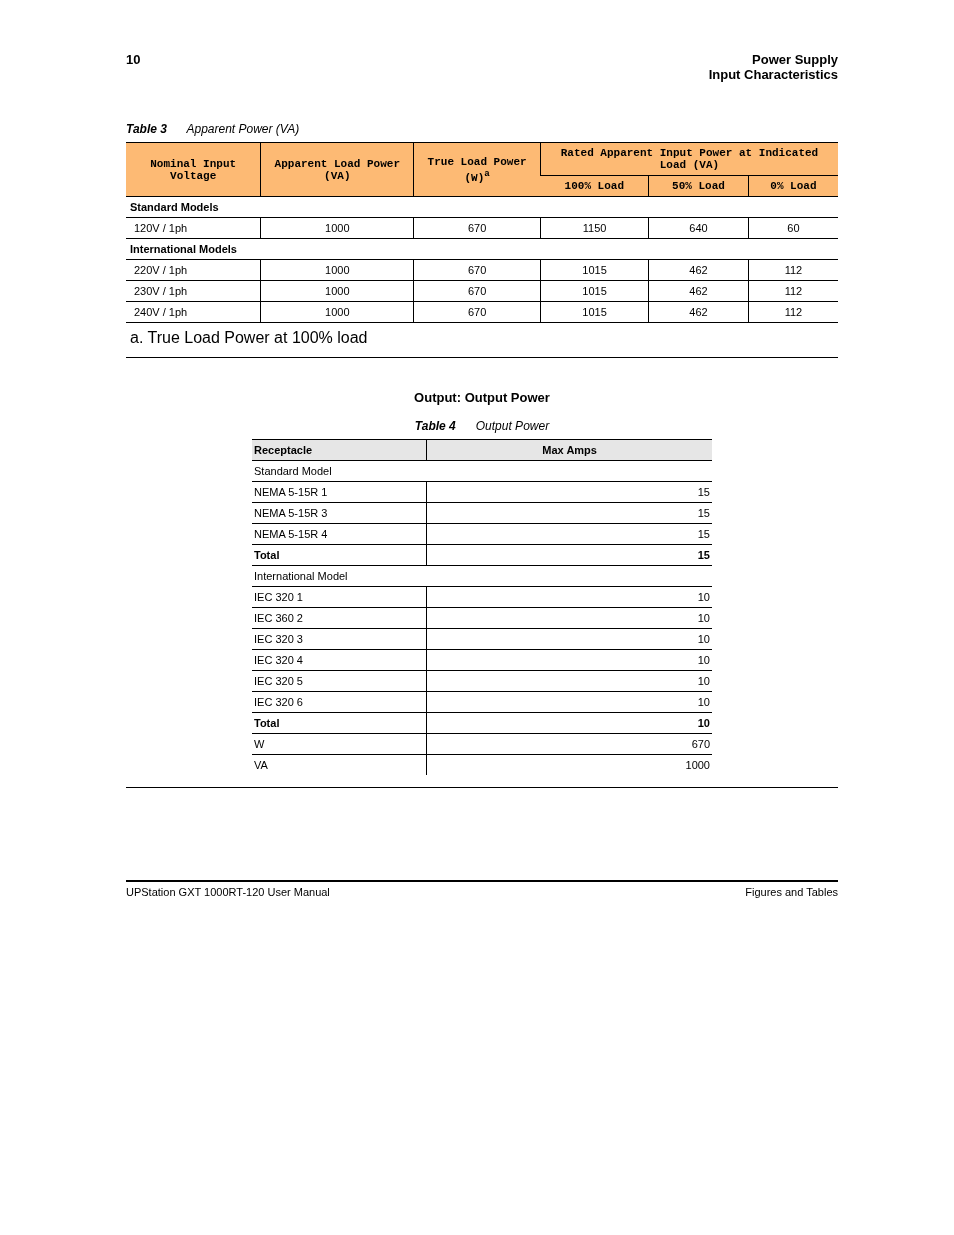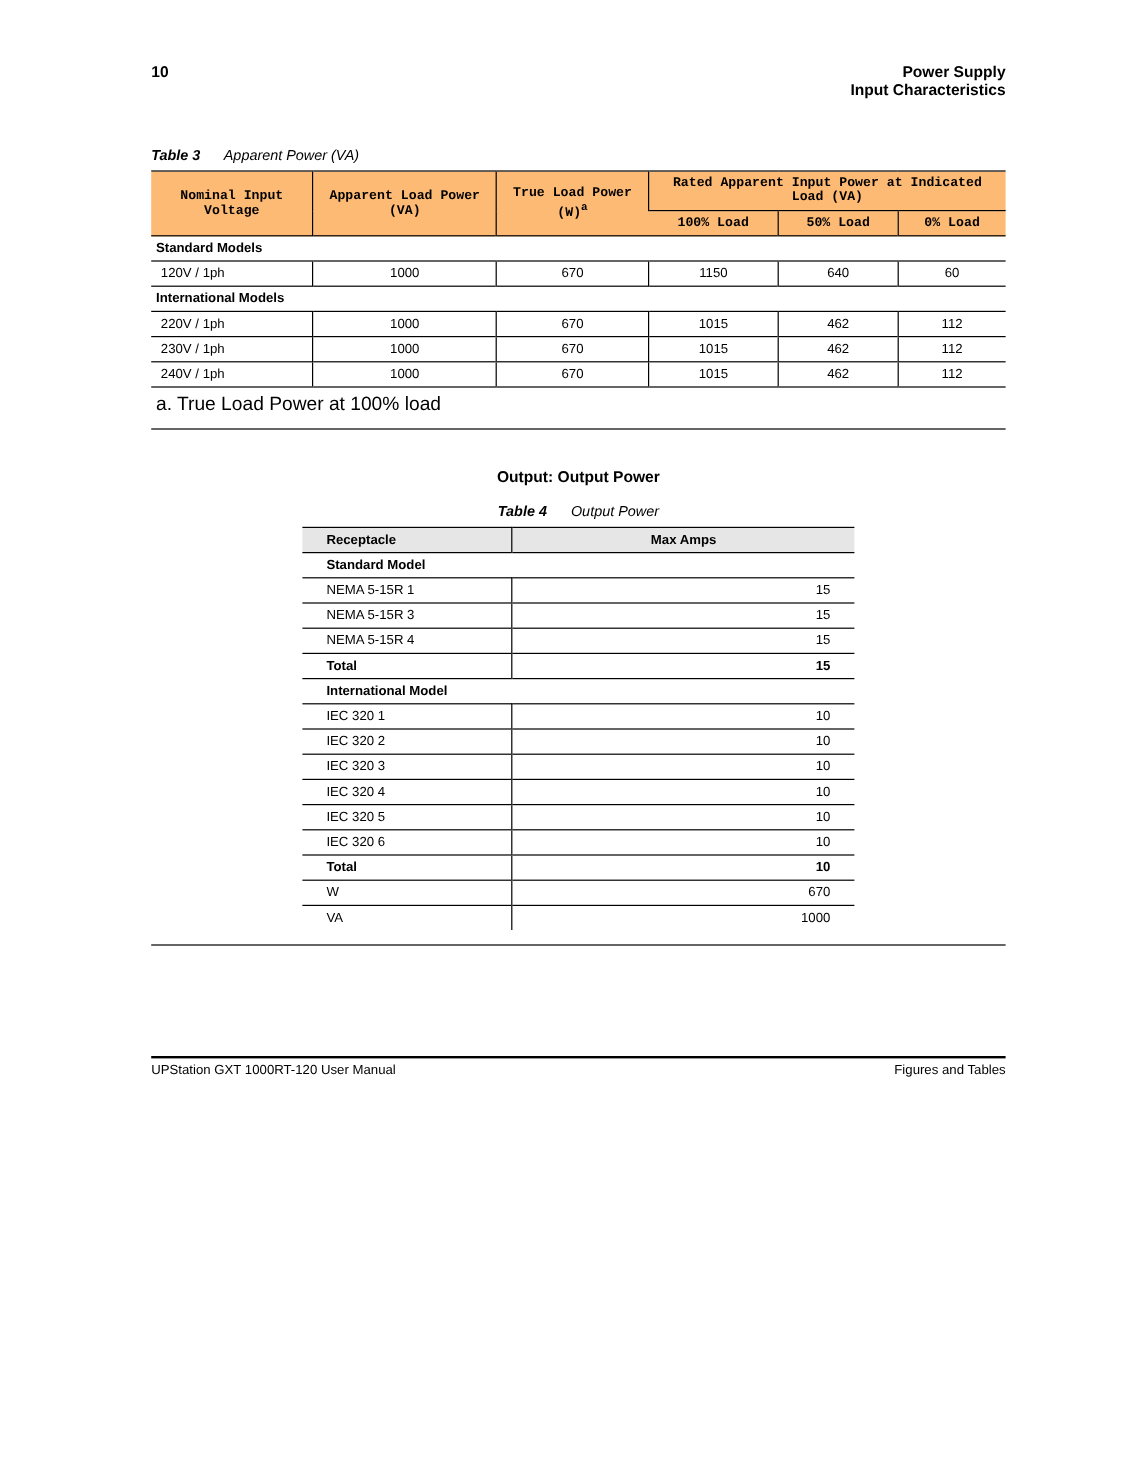--- a/index.html
+++ b/index.html
@@ -97,40 +97,40 @@
     font-style: italic;
   }
   
   table.tb {
     border-collapse: collapse;
     margin: 0 auto;
     font-size: 11px;
     width: 460px;
   }
   table.tb th, table.tb td {
-    padding: 4px 20px;
+    padding: 4px 2px;
     border-top: 1px solid #000;
   }
   table.tb th {
     background: #e6e6e6;
     font-weight: bold;
     text-align: center;
   }
   table.tb th:first-child,
   table.tb td:first-child {
     border-right: 1px solid #000;
     text-align: left;
     width: 38%;
   }
   table.tb td.right {
     text-align: right;
   }
   table.tb tr.section td {
     text-align: left;
-    font-weight: bold;
+    font-weight: normal;
     border-right: none !important;
   }
   table.tb tr.section td:first-child {
     border-right: none;
   }
   table.tb tr.total td {
     font-weight: bold;
   }
   .table-end-rule2 {
     border-top: 1px solid #000;
@@ -268,21 +268,21 @@
           <td class="right">15</td>
         </tr>
         <tr class="section">
           <td colspan="2" style="border-right: none;">International Model</td>
         </tr>
         <tr>
           <td>IEC 320 1</td>
           <td class="right">10</td>
         </tr>
         <tr>
-          <td>IEC 320 2</td>
+          <td>IEC 360 2</td>
           <td class="right">10</td>
         </tr>
         <tr>
           <td>IEC 320 3</td>
           <td class="right">10</td>
         </tr>
         <tr>
           <td>IEC 320 4</td>
           <td class="right">10</td>
         </tr>

